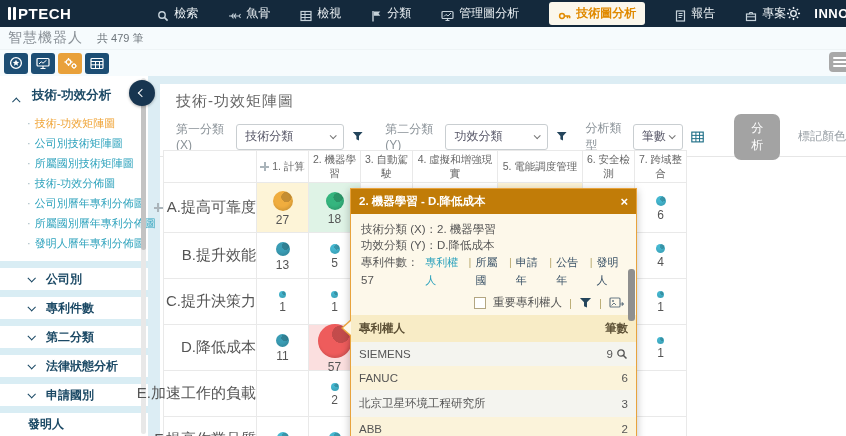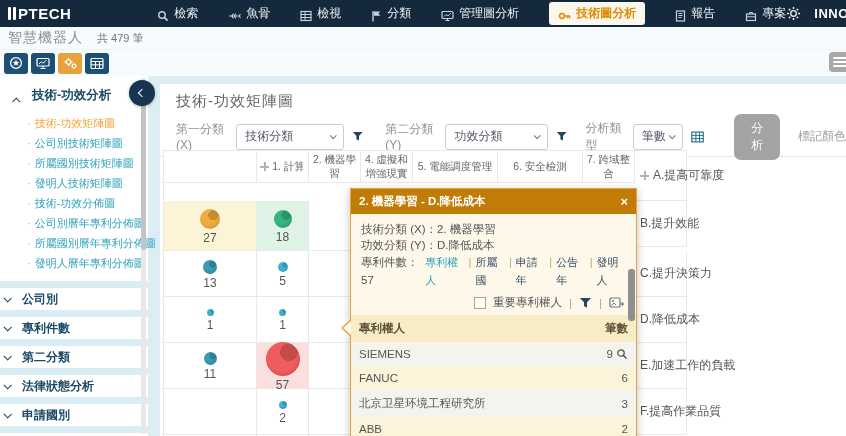--- a/index.html
+++ b/index.html
@@ -37,21 +37,21 @@
   
   .sidebar { position:absolute; left:0; top:0; bottom:0; width:148px; background:#fff; }
   .sb-scroll { position:absolute; right:2px; top:2px; bottom:2px; width:5px; background:#e8e8e8; border-radius:3px; }
   .sb-thumb { position:absolute; right:2px; top:4px; width:5px; height:170px; background:#c3c3c3; border-radius:3px; }
   .sb-head { display:flex; align-items:flex-end; gap:12px; padding:11px 0 7px 14px; font-size:12.5px; font-weight:bold; color:#1b4965; cursor:pointer; }
   .sb-items { padding:2px 0 8px 0; }
   .sb-item { display:flex; align-items:center; font-size:11px; color:#2fa3bd; padding:2.5px 0 2.5px 27px; cursor:pointer; white-space:nowrap; }
   .sb-item::before { content:"·"; margin-right:4px; color:#9fb5bd; }
   .sb-item.active { color:#f0a437; }
   .sb-gap { height:7px; background:#d9edf4; }
-  .sb-row { display:flex; align-items:center; gap:12px; height:22px; padding-left:4px; font-size:12px; font-weight:bold; color:#1b4965; background:#fff; cursor:pointer; }
+  .sb-row { display:flex; align-items:center; gap:12px; height:22px; padding-left:28px; font-size:12px; font-weight:bold; color:#1b4965; background:#fff; cursor:pointer; }
 
   .chev { display:inline-block; width:6px; height:6px; border-right:1.6px solid #1b4965; border-bottom:1.6px solid #1b4965; }
   .chev.down { transform:rotate(45deg) translateY(-1px); }
   .chev.up { transform:rotate(-135deg) translateY(-1px); }
   .chev.left { border-color:#fff; transform:rotate(135deg); }
   .chev.sm { width:5px; height:5px; border-color:#777; }
 
   .collapse-btn { position:absolute; left:129px; top:4px; width:26px; height:26px; border-radius:50%; background:#173550; display:flex; align-items:center; justify-content:center; z-index:30; cursor:pointer; box-shadow:0 1px 3px rgba(0,0,0,.3); }
 
   
@@ -59,21 +59,21 @@
   .main-title { padding:8px 0 6px 16px; font-size:15px; color:#666; letter-spacing:1px; }
   .filterbar { display:flex; align-items:center; height:40px; border-bottom:1px solid #e6e6e6; font-size:12px; color:#8a9298; padding-left:16px; gap:8px; }
   .sel { height:26px; background:#fff; border:1px solid #c9ced1; border-radius:3px; display:flex; align-items:center; justify-content:space-between; padding:0 8px; font-size:12px; color:#556; cursor:pointer; }
   .btn-analyze { background:#a3a3a3; color:#fff; font-size:12px; border:none; border-radius:7px; padding:6px 13px; margin-left:22px; cursor:pointer; }
   .mark-label { color:#9aa1a7; margin-left:10px; white-space:nowrap; }
 
   
   .matrix { position:absolute; left:3px; top:66px; display:grid; grid-template-columns:93px 52px 52px 52px 85px 85px 52px 52px; border-left:1px solid #e9e9e9; border-top:1px solid #e9e9e9; }
   .mh, .rl, .cell { border-right:1px solid #e9e9e9; border-bottom:1px solid #e9e9e9; background:#fff; }
   .mh { height:32px; display:flex; align-items:center; justify-content:center; gap:3px; font-size:10.5px; color:#666; text-align:center; padding:0 2px; }
-  .rl { display:flex; align-items:center; gap:4px; font-size:12px; color:#555; padding-left:5px; white-space:nowrap; }
+  .rl { display:flex; align-items:center; gap:4px; font-size:15px; color:#555; padding-left:5px; white-space:nowrap;justify-content:flex-end; }
   .cell { display:flex; flex-direction:column; align-items:center; justify-content:center; gap:4px; }
   .rowA { height:50px; } .rowN { height:46px; }
   .bubble { border-radius:50%; background-color:var(--c,#45b8d1);
             background-image:radial-gradient(circle at 67% 30%, rgba(0,0,0,.18) 0 26%, rgba(0,0,0,0) 27%);
             box-shadow:inset -1px -2px 3px rgba(0,0,0,.12); flex:none; cursor:pointer; }
   .cv { font-size:12px; color:#555; line-height:10px; }
   .cross { position:relative; width:9px; height:9px; flex:none; }
   .cross::before { content:""; position:absolute; left:3.5px; top:0; width:2px; height:9px; background:#aab4ba; }
   .cross::after { content:""; position:absolute; top:3.5px; left:0; height:2px; width:9px; background:#aab4ba; }
 
@@ -249,21 +249,20 @@
 
     <div class="sidebar">
       <div class="sb-head">
         <span class="chev up"></span>
         <span>技術-功效分析</span>
       </div>
       <div class="sb-items">
         <div class="sb-item active">技術-功效矩陣圖</div>
         <div class="sb-item">公司別技術矩陣圖</div>
         <div class="sb-item">所屬國別技術矩陣圖</div>
-        <div class="sb-item">發明人技術矩陣圖</div>
         <div class="sb-item">技術-功效分佈圖</div>
         <div class="sb-item">公司別曆年專利分佈圖</div>
         <div class="sb-item">所屬國別曆年專利分佈圖</div>
         <div class="sb-item">發明人曆年專利分佈圖</div>
       </div>
       <div class="sb-gap"></div>
       <div class="sb-row">
           <span class="chev down"></span>
           <span>公司別</span>
         </div>
@@ -337,20 +336,23 @@
       </div>
 
       <div class="matrix">
         <div class="mh"></div>
         <div class="mh">
             <span class="cross"></span>
             <span>1. 計算</span>
           </div>
         <div class="mh">
             <span>2. 機器學習</span>
+          </div>
+        <div class="mh">
+            <span>3. 自動駕駛</span>
           </div>
         <div class="mh">
             <span>4. 虛擬和增強現實</span>
           </div>
         <div class="mh">
             <span>5. 電能調度管理</span>
           </div>
         <div class="mh">
             <span>6. 安全檢測</span>
           </div>

